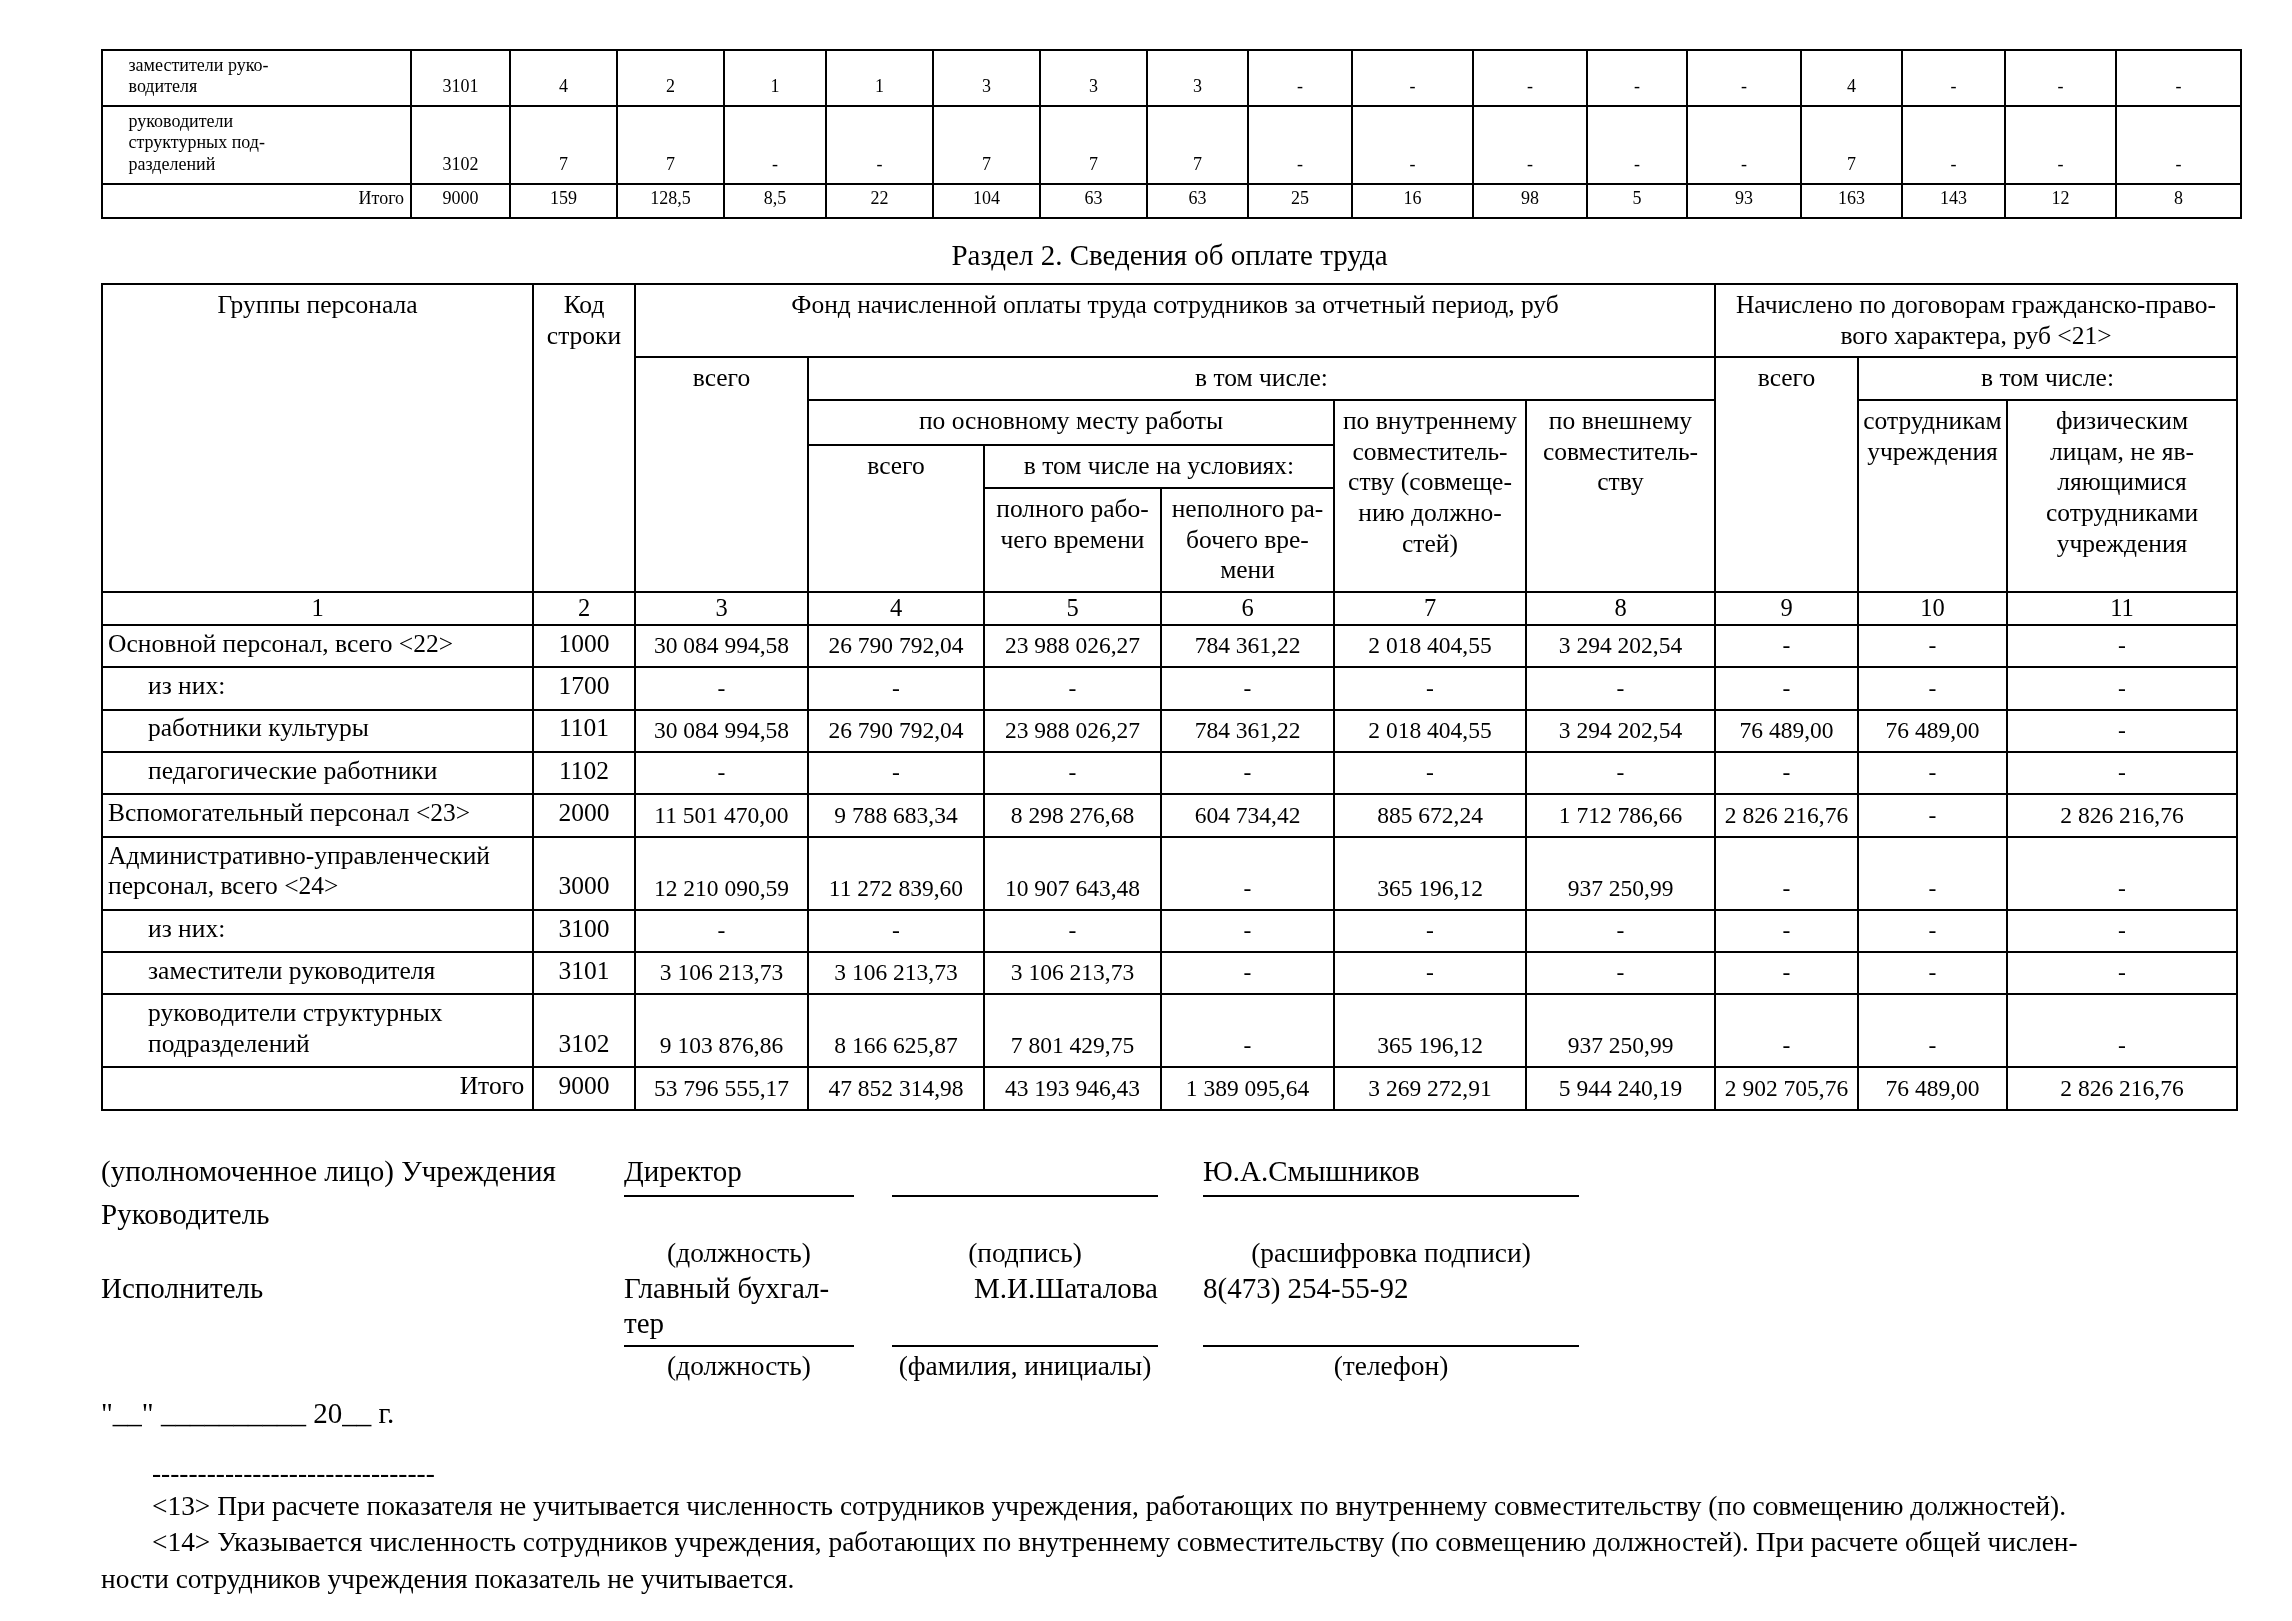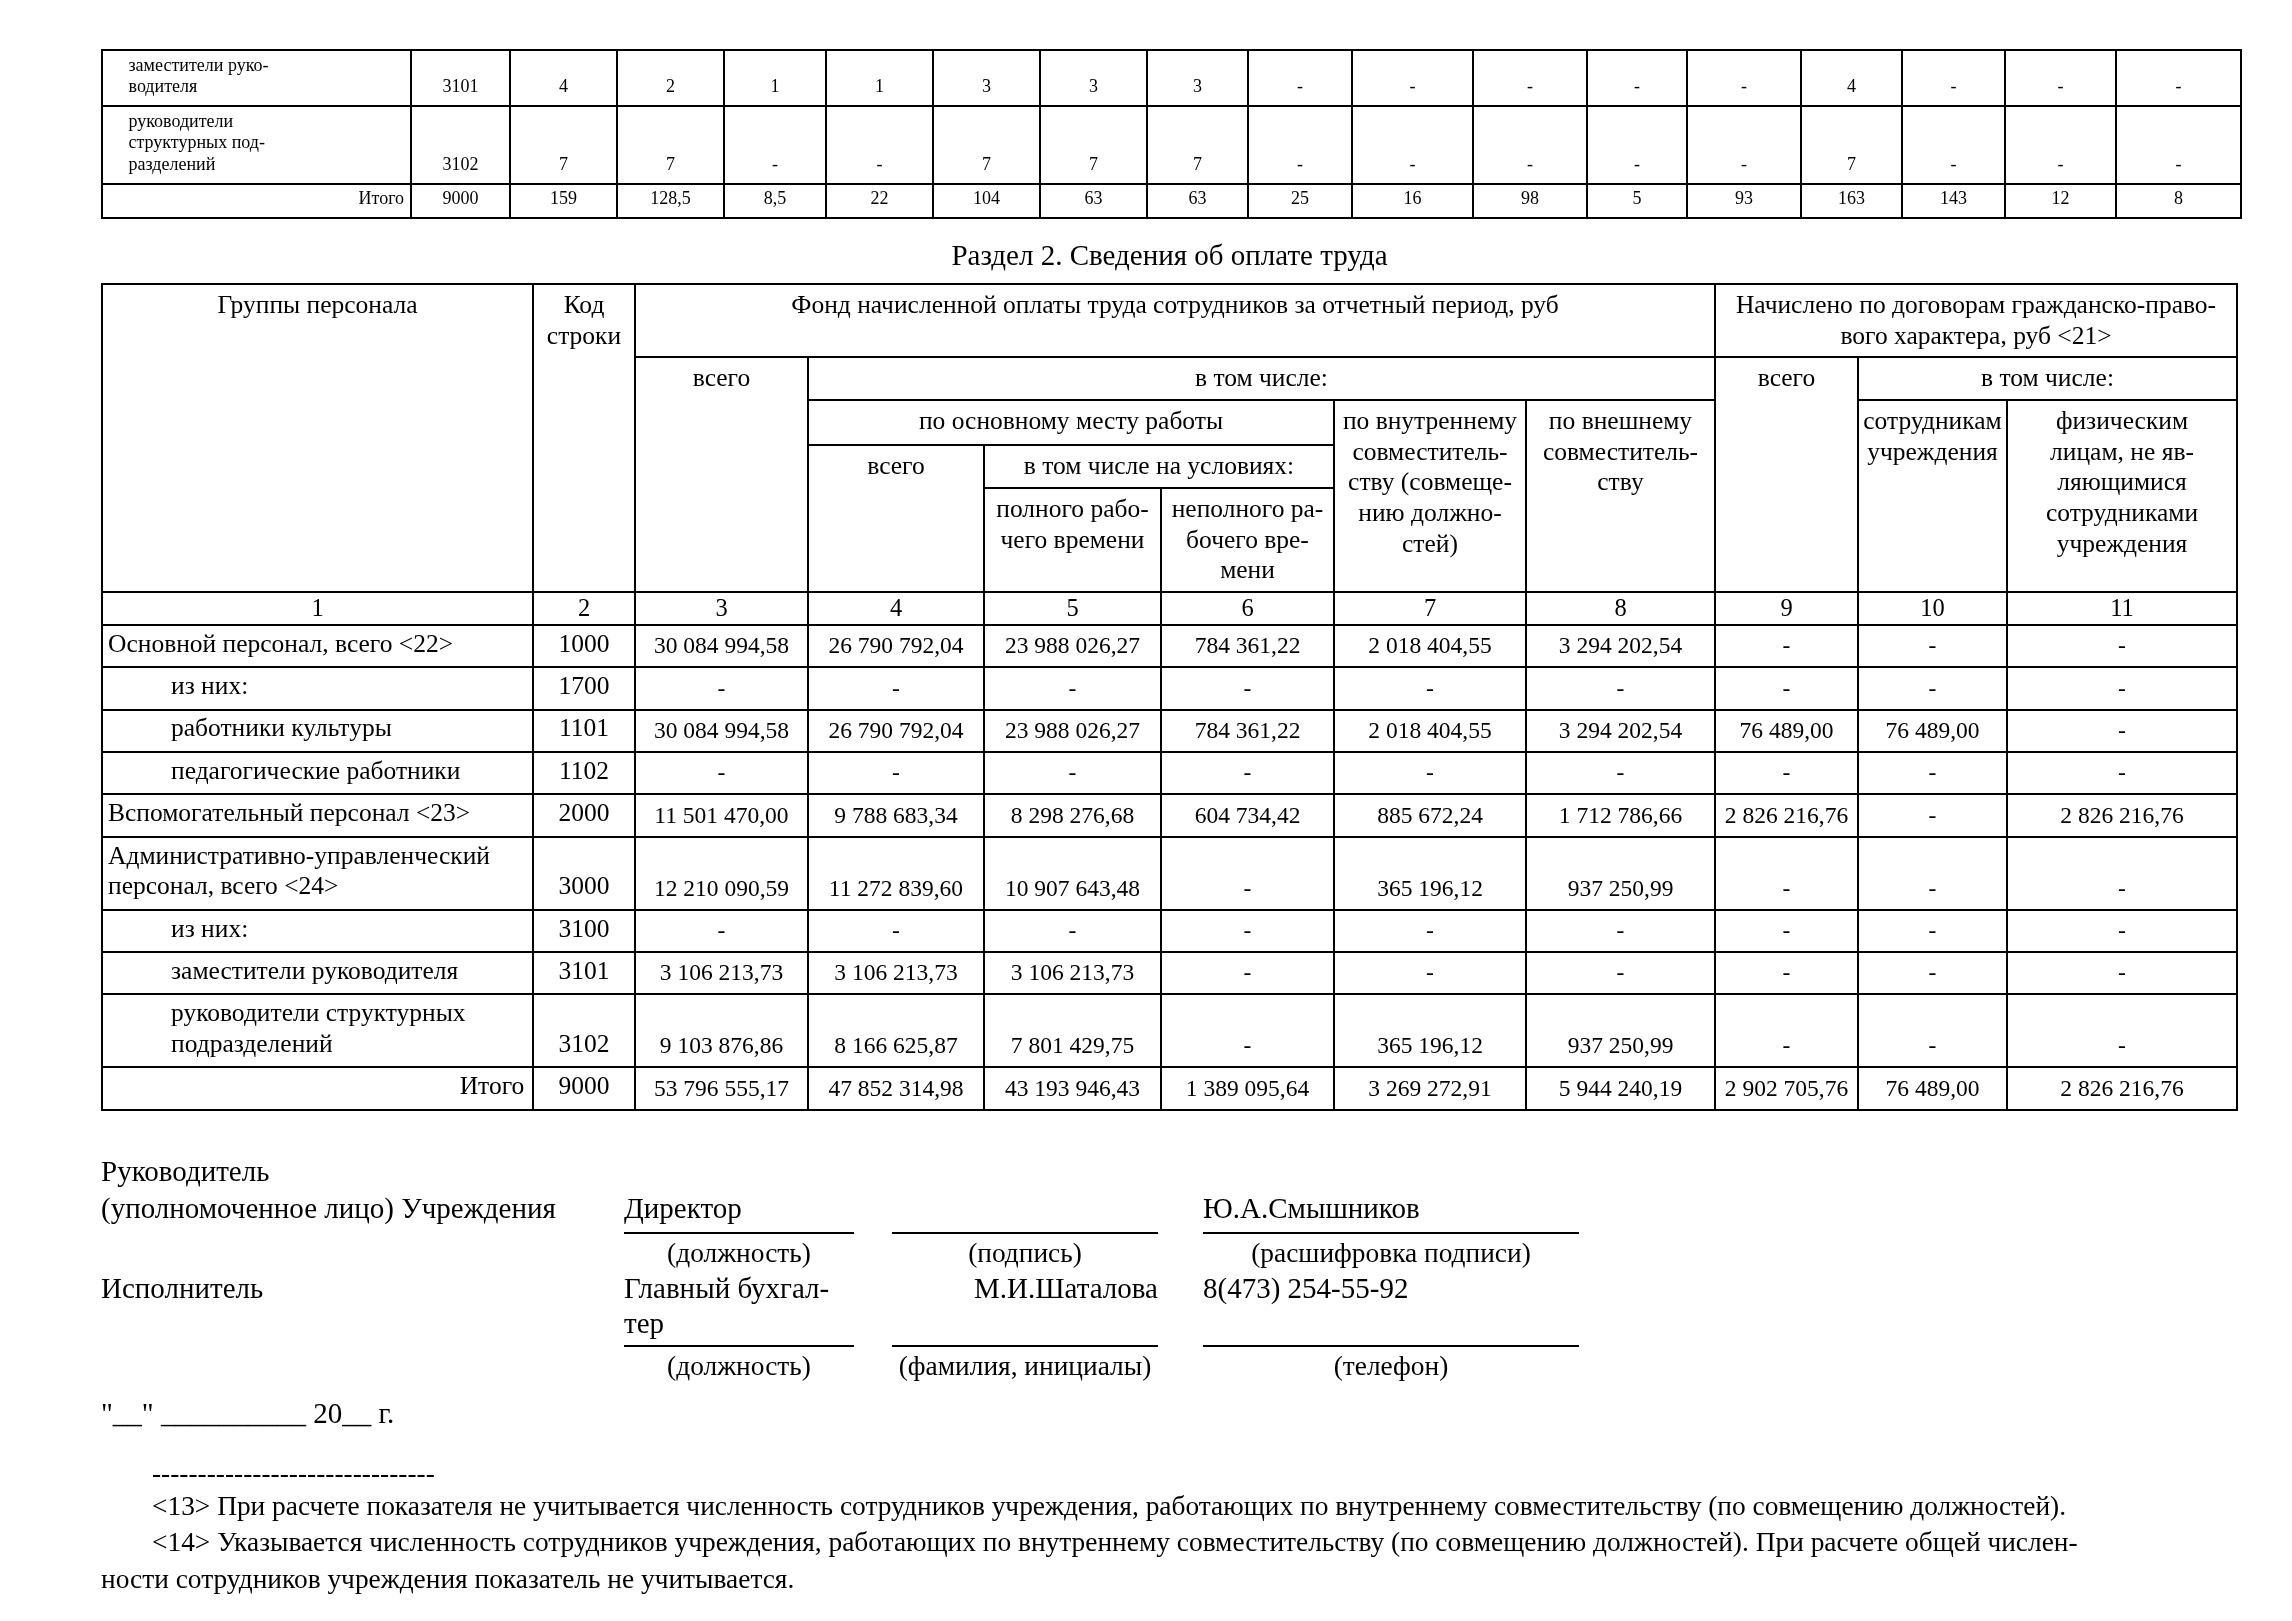--- a/index.html
+++ b/index.html
@@ -24,21 +24,21 @@
   .tbl-main { border:2.9px solid #000; font-size:25.5px; }
   .tbl-main th { text-align:center; vertical-align:top; padding:4.9px 2px; line-height:1.2;
                  white-space:pre-line; }
   tr.hr1 { height:69px;margin-top:21px; } tr.hr2 { height:43px; } tr.hr3 { height:45px; }
   tr.hr4 { height:43px; } tr.hr5 { height:96px; }
   .tbl-main tr.nums { height:33px; }
   .tbl-main tr.nums td { text-align:center; vertical-align:middle; padding:1px;
                          border-bottom:2.9px solid #000; font-size:24.5px; }
   .tbl-main tbody td { vertical-align:bottom; text-align:center; padding:2.9px 1px 6.9px; line-height:1.2; }
   .tbl-main tbody td.lbl { text-align:left; white-space:pre-line; padding-left:5px; font-size:25.5px; }
-  .tbl-main tbody td.lbl.ind { padding-left:68px; }
+  .tbl-main tbody td.lbl.ind { padding-left:45px; }
   .tbl-main tbody td.num { white-space:nowrap; font-size:23.5px; }
   .tbl-main tbody tr.total td { border-top:2.9px solid #000; }
   .tbl-main tbody tr.total td.lbl { text-align:right; padding-right:7.8px; }
 
   
   .sig { margin-top:43px; font-size:29px; line-height:1.2; }
   .srow { display:grid; grid-template-columns:523px 230px 38px 266px 45px 376px; min-height:37px; }
   .cA { grid-column:1; } .cB { grid-column:2; } .cC { grid-column:4;text-align:right; } .cD { grid-column:6; }
   .ul { border-bottom:2.9px solid #000; }
   .pre { white-space:pre-line; }
@@ -348,28 +348,28 @@
           <td class="num">3 269 272,91</td>
           <td class="num">5 944 240,19</td>
           <td class="num">2 902 705,76</td>
           <td class="num">76 489,00</td>
           <td class="num">2 826 216,76</td>
         </tr>
       </tbody>
   </table>
 
   <div class="sig">
-    <div class="srow">
-      <div class="cA">Руководитель</div>
-    </div>
     <div class="srow r2">
       <div class="cA">(уполномоченное лицо) Учреждения</div>
       <div class="cB ul">Директор</div>
       <div class="cC ul"></div>
       <div class="cD ul">Ю.А.Смышников</div>
+    </div>
+    <div class="srow">
+      <div class="cA">Руководитель</div>
     </div>
     <div class="srow">
       <div class="cB cap">(должность)</div>
       <div class="cC cap">(подпись)</div>
       <div class="cD cap">(расшифровка подписи)</div>
     </div>
     <div class="srow r4">
       <div class="cA">Исполнитель</div>
       <div class="cB ul pre">Главный бухгал-
 тер</div>

